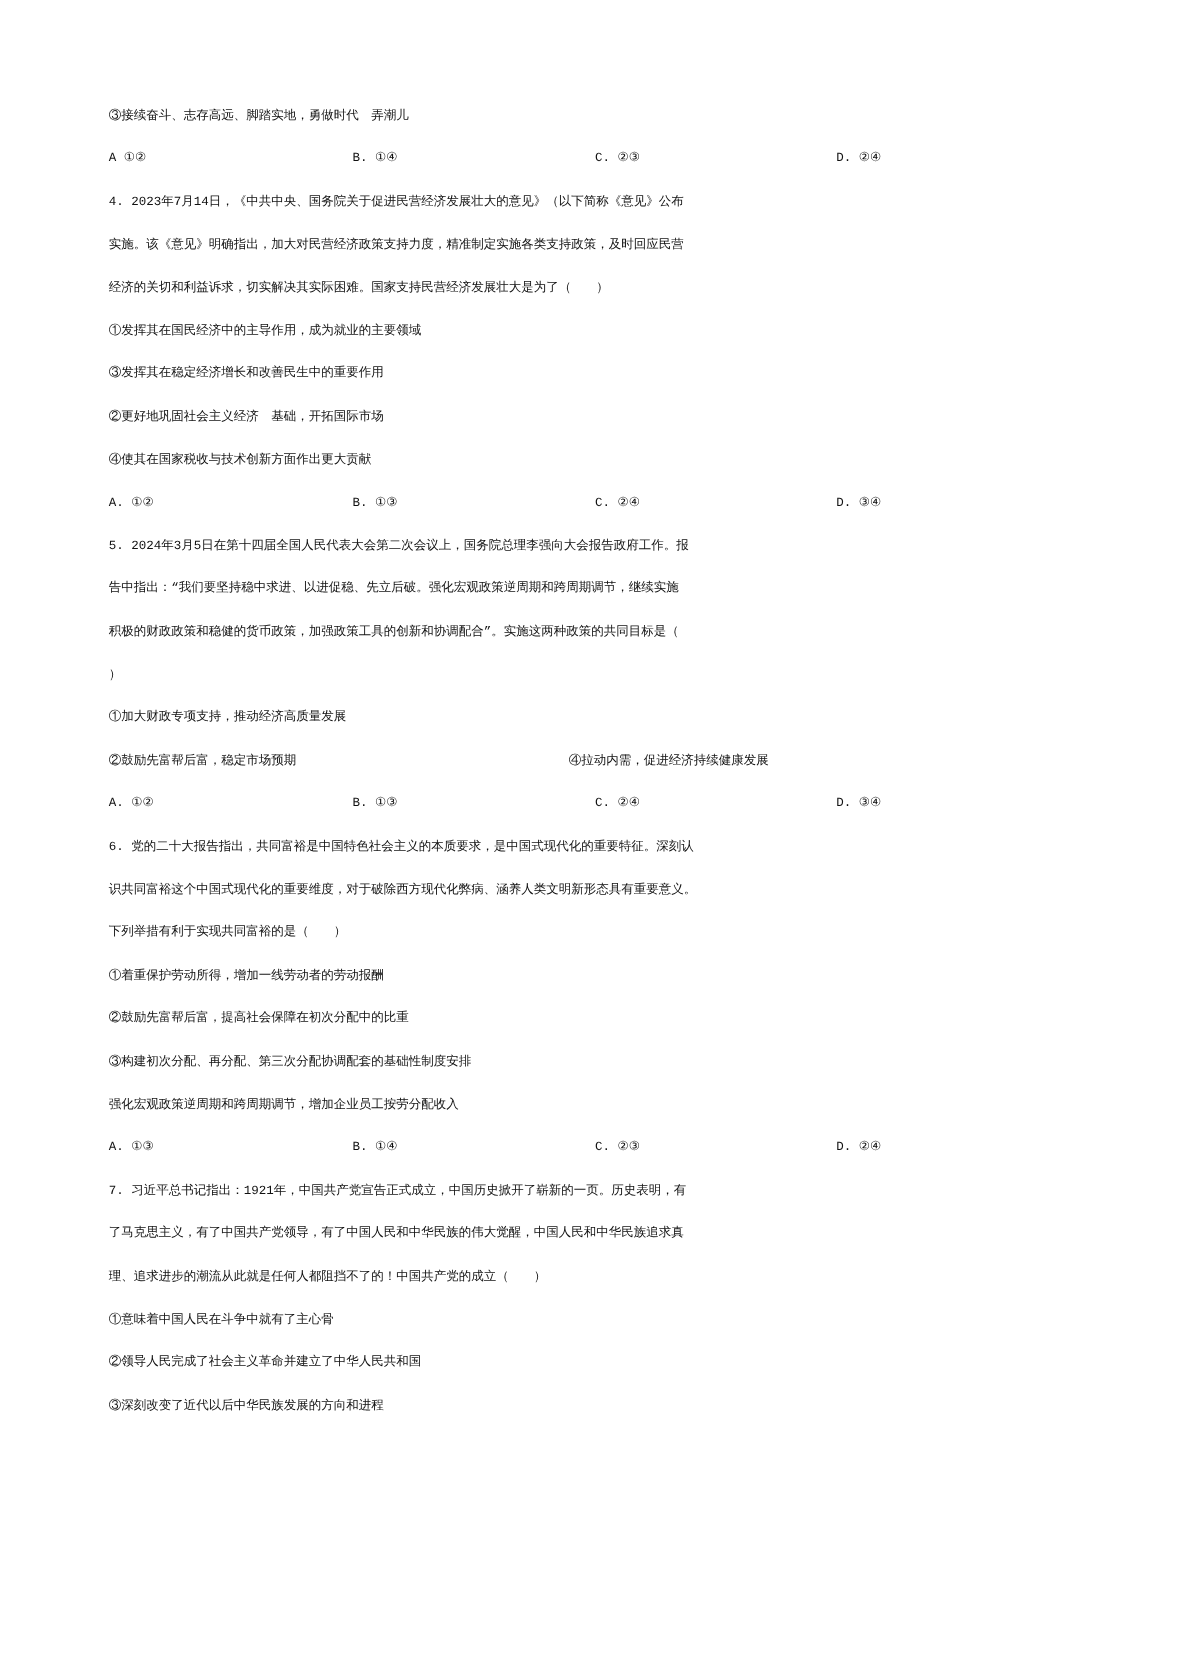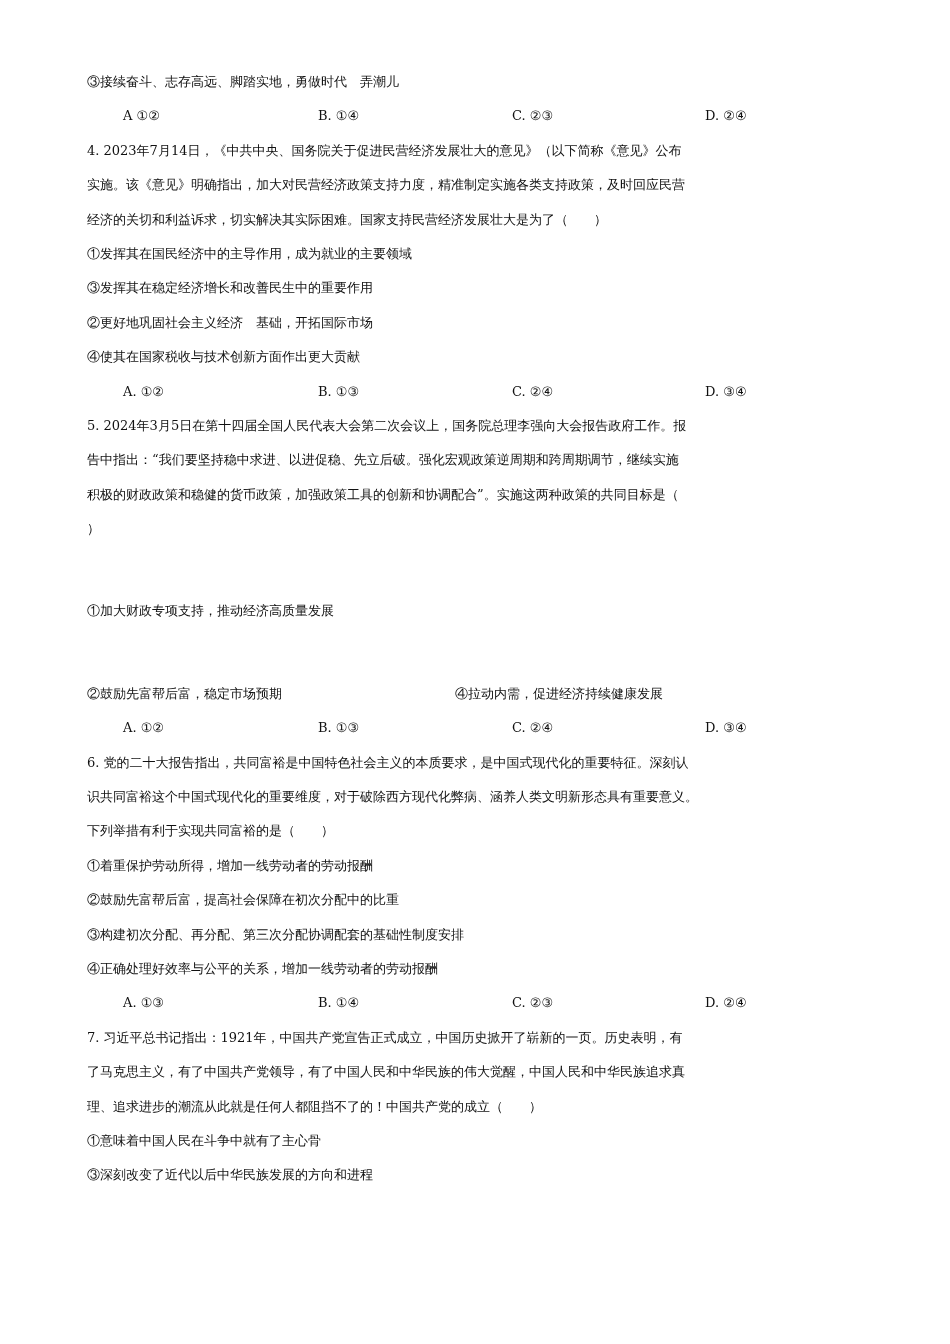--- a/index.html
+++ b/index.html
@@ -2,31 +2,31 @@
 <html><head>
 <meta charset="utf-8">
 <style>
   html, body { margin: 0; padding: 0; background: #ffffff; }
   body {
     width: 950px; height: 1344px; position: relative; overflow: hidden;
     font-family: "DejaVu Serif", "Liberation Serif", serif;
     color: #111111;
   }
   .page {
-    position: absolute; left: 87px; top: 65px; width: 790px;
-    font-size: 13px; line-height: 34.4px;
+    position: absolute; left: 87px; top: 77px; width: 790px;
+    font-size: 10px; line-height: 34.4px; font-family: Liberation Mono, monospace;
   }
   .line { white-space: nowrap; height: 34.4px; }
   .opts { position: relative; height: 34.4px; }
-  .opt { position: absolute; top: 0; white-space: nowrap; margin-left: 36px; }
+  .opt { position: absolute; top: 0; white-space: nowrap; }
   .opt.a { left: 0; }
   .opt.b { left: 195px; }
   .opt.c { left: 389px; }
   .opt.d { left: 582px; }
-  .two { position: relative; height: 34.4px; margin-top: 48px; }
+  .two { position: relative; height: 34.4px; }
   .two .l { position: absolute; left: 0; white-space: nowrap; }
   .two .r { position: absolute; white-space: nowrap; }
 </style>
 </head>
 <body>
 
 <div class="page">
 
   <div>
     <div class="line">③接续奋斗、志存高远、脚踏实地，勇做时代　弄潮儿</div>
@@ -74,30 +74,31 @@
     </div>
   </div>
 
   <div>
     <div class="line">6. 党的二十大报告指出，共同富裕是中国特色社会主义的本质要求，是中国式现代化的重要特征。深刻认</div>
     <div class="line">识共同富裕这个中国式现代化的重要维度，对于破除西方现代化弊病、涵养人类文明新形态具有重要意义。</div>
     <div class="line">下列举措有利于实现共同富裕的是（　　）</div>
     <div class="line">①着重保护劳动所得，增加一线劳动者的劳动报酬</div>
     <div class="line">②鼓励先富帮后富，提高社会保障在初次分配中的比重</div>
     <div class="line">③构建初次分配、再分配、第三次分配协调配套的基础性制度安排</div>
-    <div class="line">④正确处理好效率与公平的关系，增加一线劳动者的劳动报酬</div>
+    <div class="line">强化宏观政策逆周期和跨周期调节，增加企业员工按劳分配收入</div>
     <div class="opts">
       <span class="opt a">A. ①③</span>
       <span class="opt b">B. ①④</span>
       <span class="opt c">C. ②③</span>
       <span class="opt d">D. ②④</span>
     </div>
   </div>
 
   <div>
     <div class="line">7. 习近平总书记指出：1921年，中国共产党宣告正式成立，中国历史掀开了崭新的一页。历史表明，有</div>
     <div class="line">了马克思主义，有了中国共产党领导，有了中国人民和中华民族的伟大觉醒，中国人民和中华民族追求真</div>
     <div class="line">理、追求进步的潮流从此就是任何人都阻挡不了的！中国共产党的成立（　　）</div>
     <div class="line">①意味着中国人民在斗争中就有了主心骨</div>
+    <div class="line">②领导人民完成了社会主义革命并建立了中华人民共和国</div>
     <div class="line">③深刻改变了近代以后中华民族发展的方向和进程</div>
   </div>
 
 </div>
 
 </body></html>

